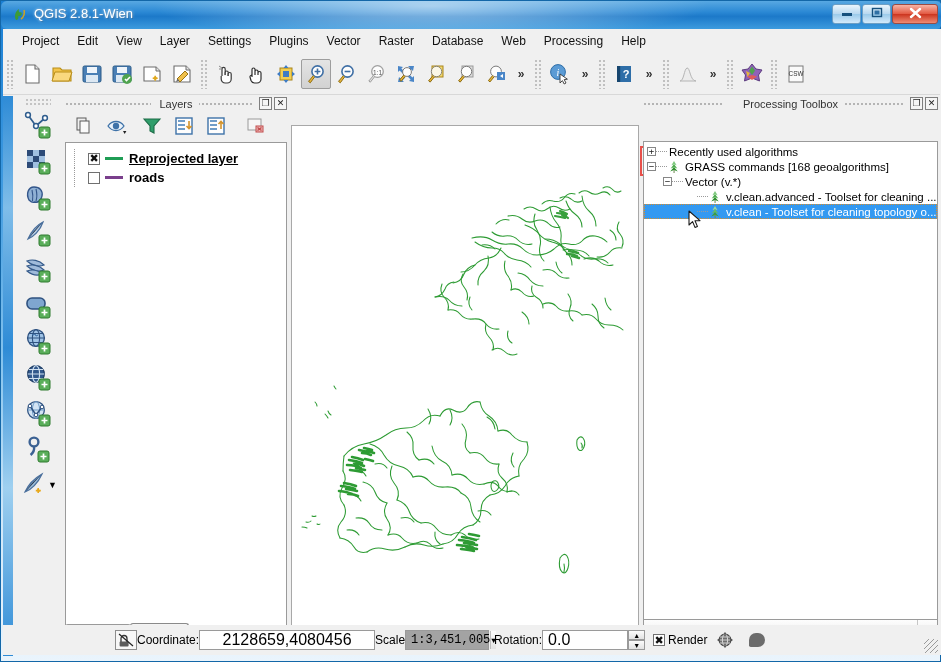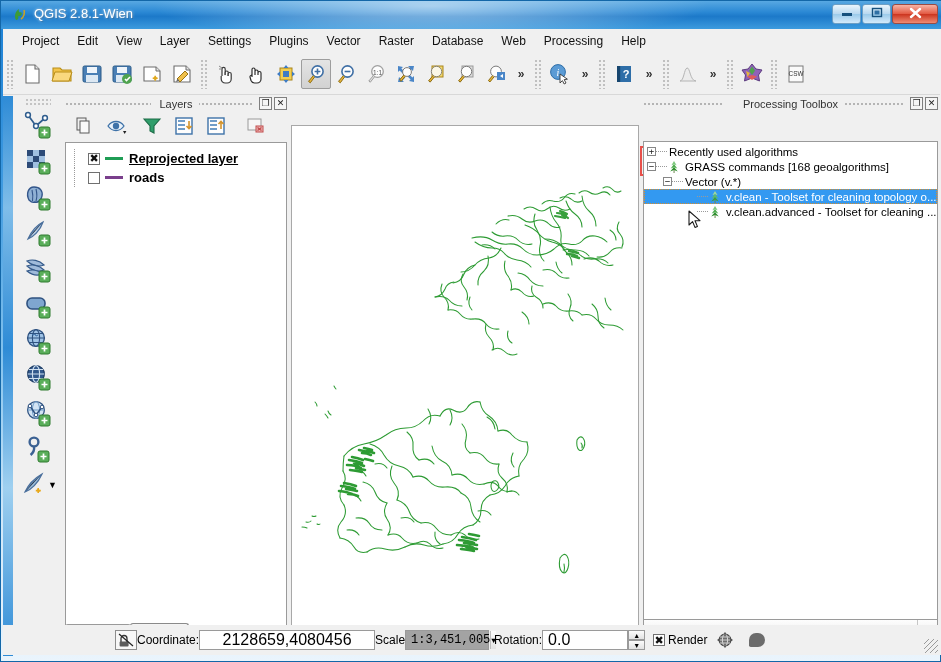--- a/index.html
+++ b/index.html
@@ -9,21 +9,21 @@
 
   
   #window {
     position:absolute; inset:0;
     background:linear-gradient(180deg,#1a7fd4 0%,#3f9ae0 28%,#86c4ee 55%,#cfe7f8 78%,#eaf4fc 100%);
     border:1px solid #1367a8;
   }
   
   #titlebar { position:absolute; left:0; top:0; width:941px; height:28px;
     background:linear-gradient(180deg,#58a8e2 0%,#2a88d4 40%,#1c79c9 55%,#3d9bde 100%);
-    overflow:hidden;}
+    overflow:hidden;border-radius:6px;}
   #titlebar::after{content:"";position:absolute;left:150px;top:-30px;width:560px;height:70px;
     background:radial-gradient(ellipse at center,rgba(255,255,255,.55),rgba(255,255,255,0) 70%);}
   .title-ico { position:absolute; left:11px; top:6px; width:16px; height:16px; }
   .title-text { position:absolute; left:33px; top:5px; font-size:13px; color:#fff;
     text-shadow:0 0 3px rgba(255,255,255,.8),1px 1px 1px rgba(0,0,0,.25); white-space:nowrap;}
   .wbtns { position:absolute; right:4px; top:3px; display:flex; gap:1px; }
   .wbtn { width:29px;height:20px;border:1px solid #6d9fc4;border-radius:3px;
     background:linear-gradient(180deg,#eaf5fd,#b9d9f0 48%,#9ccbea 52%,#d3eafb);
     display:flex;align-items:center;justify-content:center;}
   .wbtn.close{width:46px;border-color:#9b4b42;
@@ -752,44 +752,44 @@
           </span>
           <span class="tlabel">GRASS commands [168 geoalgorithms]</span>
         </div>
 
         <div class="trow" style="padding-left:19px;">
           <span class="exp">−</span>
           <span class="tdot"></span>
           <span class="tlabel">Vector (v.*)</span>
         </div>
 
+        <div class="trow" style="padding-left:53px;">
+          <span class="tdot"></span>
+          <span class="gicon">
+            <svg width="14" height="14" viewBox="0 0 14 14">
+              <path d="M7 1 L9.6 5.2 L7 4.2 L4.4 5.2z" fill="#7ec87e"></path>
+              <path d="M7 4 L10.3 8.4 L7 7.2 L3.7 8.4z" fill="#4fae4f"></path>
+              <path d="M7 7 L10.8 11.4 L7 10 L3.2 11.4z" fill="#2f8f2f"></path>
+              <path d="M6.6 10 h.9 v3 h-.9z" fill="#5a7a3a"></path>
+            </svg>
+          </span>
+          <span class="tlabel">v.clean.advanced - Toolset for cleaning ...</span>
+        </div>
+
         <div class="trow sel" style="padding-left:53px;">
           <span class="tdot"></span>
           <span class="gicon">
             <svg width="14" height="14" viewBox="0 0 14 14">
               <path d="M7 1 L9.6 5.2 L7 4.2 L4.4 5.2z" fill="#9ed89e"></path>
               <path d="M7 4 L10.3 8.4 L7 7.2 L3.7 8.4z" fill="#63bd63"></path>
               <path d="M7 7 L10.8 11.4 L7 10 L3.2 11.4z" fill="#3f9f3f"></path>
               <path d="M6.6 10 h.9 v3 h-.9z" fill="#6a8a4a"></path>
             </svg>
           </span>
           <span class="tlabel">v.clean - Toolset for cleaning topology o...</span>
-        </div>
-
-        <div class="trow" style="padding-left:53px;">
-          <span class="tdot"></span>
-          <span class="gicon">
-            <svg width="14" height="14" viewBox="0 0 14 14">
-              <path d="M7 1 L9.6 5.2 L7 4.2 L4.4 5.2z" fill="#7ec87e"></path>
-              <path d="M7 4 L10.3 8.4 L7 7.2 L3.7 8.4z" fill="#4fae4f"></path>
-              <path d="M7 7 L10.8 11.4 L7 10 L3.2 11.4z" fill="#2f8f2f"></path>
-              <path d="M6.6 10 h.9 v3 h-.9z" fill="#5a7a3a"></path>
-            </svg>
-          </span>
-          <span class="tlabel">v.clean.advanced - Toolset for cleaning ...</span>
         </div>
 
         <span class="cursor" style="left:44px;top:68px;">
           <svg width="14" height="20" viewBox="0 0 14 20">
             <path d="M1 1 L1 15 L4.6 11.6 L7 17.4 L9.4 16.4 L7 10.8 L12 10.6z" fill="#fff" stroke="#1a1a1a" stroke-width="1.1" stroke-linejoin="round"></path>
           </svg>
         </span>
       </div>
 
       <div class="ptfoot">

